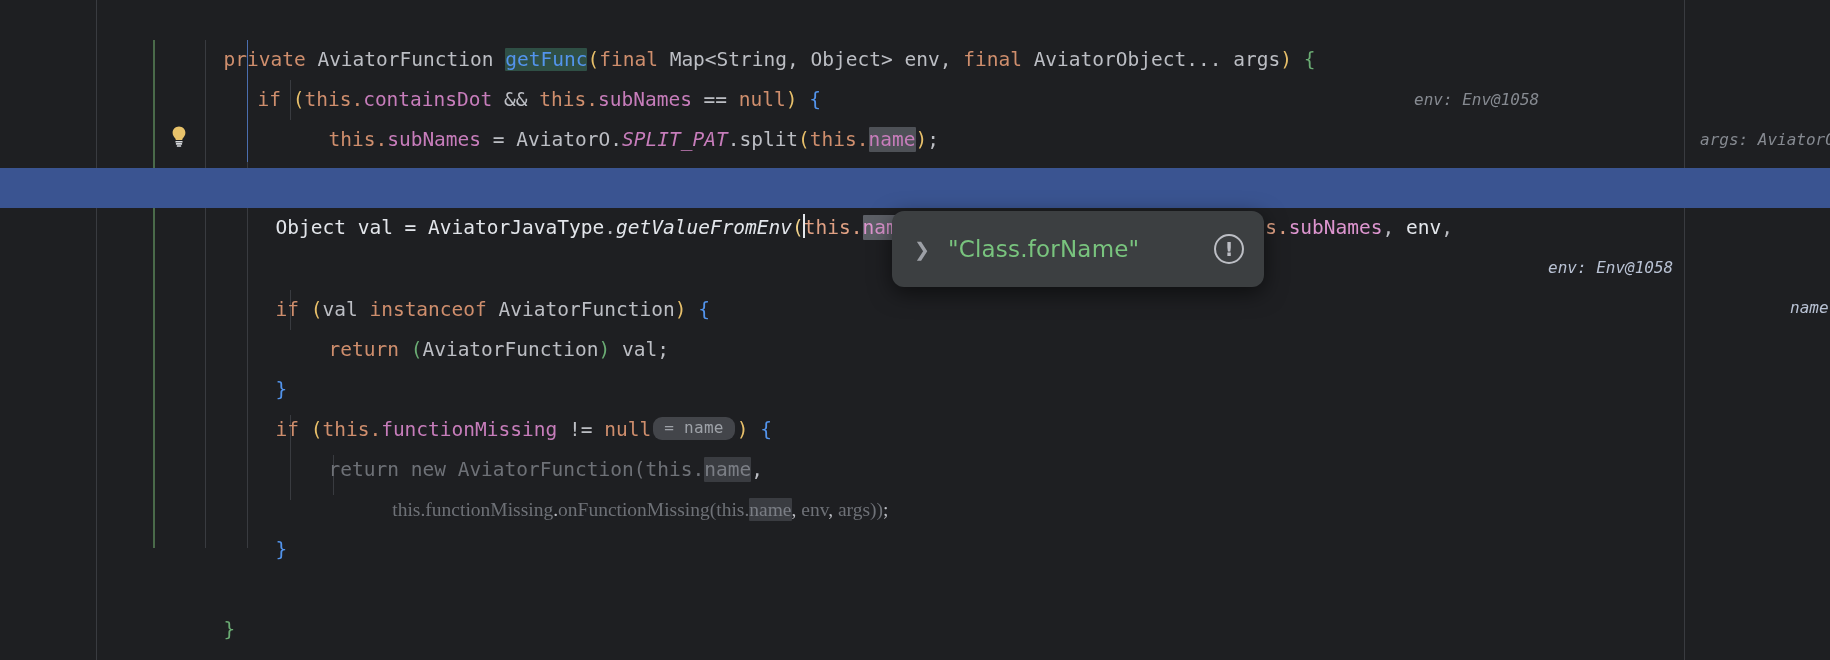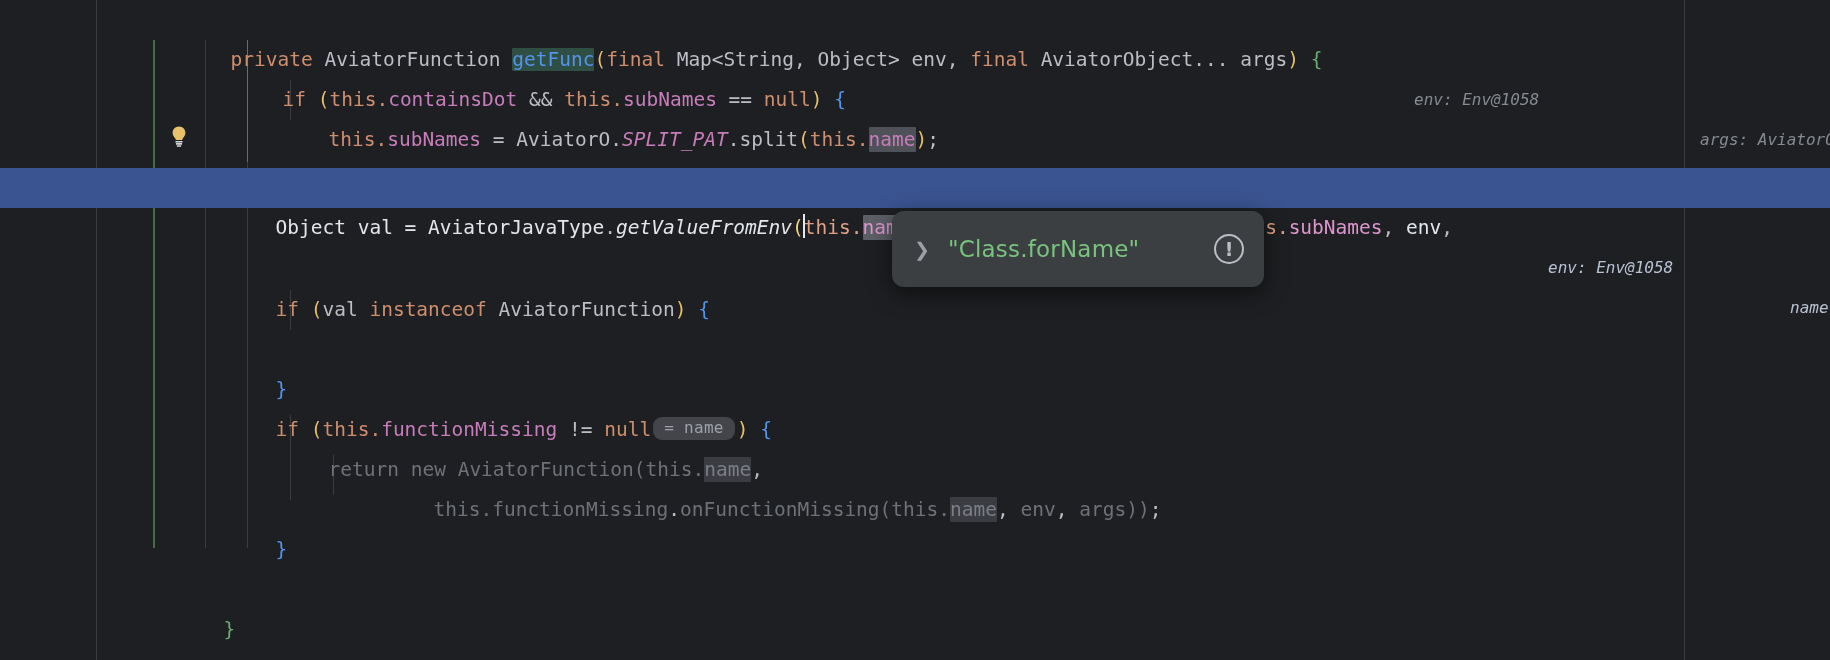--- a/index.html
+++ b/index.html
@@ -253,29 +253,29 @@
 
   <div class="indent-guide" style="left:205px; top:40px;  height:508px;"></div>
   <div class="indent-guide active" style="left:247px; top:40px;  height:122px;"></div>
   <div class="indent-guide" style="left:247px; top:162px; height:386px;"></div>
   <div class="indent-guide" style="left:290px; top:80px;  height:40px;"></div>
   <div class="indent-guide" style="left:290px; top:290px; height:40px;"></div>
   <div class="indent-guide" style="left:290px; top:415px; height:85px;"></div>
   <div class="indent-guide" style="left:333px; top:455px; height:40px;"></div>
 
   <div class="line" style="top:0px;">
-    <span class="code" style="left:160px;">
+    <span class="code" style="left:153px;">
       <span class="kw">private</span><span class="plain"> </span><span class="type">AviatorFunction</span><span class="plain"> </span><span class="decl-hl">getFunc</span><span class="par">(</span><span class="kw">final</span><span class="plain"> </span><span class="type">Map&lt;String, Object&gt;</span><span class="plain"> </span><span class="plain">env</span><span class="punct">, </span><span class="kw">final</span><span class="plain"> </span><span class="type">AviatorObject...</span><span class="plain"> </span><span class="plain">args</span><span class="par">)</span><span class="plain"> </span><span class="brace-g">{</span>
     </span>
     <span class="inline-hint" style="position:absolute; left:1414px;">env: Env@1058</span>
     <span class="inline-hint" style="position:absolute; left:1700px;">args: AviatorO</span>
   </div>
 
   <div class="line" style="top:40px;">
-    <span class="code" style="left:212px;">
+    <span class="code" style="left:187px;">
       <span class="kw">if</span><span class="plain"> </span><span class="par">(</span><span class="kw">this.</span><span class="field">containsDot</span><span class="plain"> &amp;&amp; </span><span class="kw">this.</span><span class="field">subNames</span><span class="plain"> == </span><span class="kw">null</span><span class="par">)</span><span class="plain"> </span><span class="brace">{</span>
     </span>
   </div>
 
   <div class="line" style="top:80px;">
     <span class="code" style="left:258px;">
       <span class="kw">this.</span><span class="field">subNames</span><span class="plain"> = </span><span class="type">AviatorO</span><span class="punct">.</span><span class="statf">SPLIT_PAT</span><span class="punct">.</span><span class="method">split</span><span class="par">(</span><span class="kw">this.</span><span class="occ">name</span><span class="par">)</span><span class="punct">;</span>
     </span>
   </div>
 
@@ -293,41 +293,46 @@
     <span class="inline-hint" style="position:absolute; left:1790px;">name</span>
   </div>
 
 
   <div class="line" style="top:250px;">
     <span class="code" style="left:205px;">
       <span class="kw">if</span><span class="plain"> </span><span class="par">(</span><span class="plain">val </span><span class="kw">instanceof</span><span class="type"> AviatorFunction</span><span class="par">)</span><span class="plain"> </span><span class="brace">{</span>
     </span>
   </div>
 
+  <div class="line" style="top:290px;">
+    <span class="code" style="left:258px;">
+      <span class="kw">return</span><span class="plain"> </span><span class="cast">(</span><span class="type">AviatorFunction</span><span class="cast">)</span><span class="plain"> val</span><span class="punct">;</span>
+    </span>
+  </div>
 
   <div class="line" style="top:330px;">
     <span class="code" style="left:205px;">
       <span class="brace">}</span>
     </span>
   </div>
 
   <div class="line" style="top:370px;">
     <span class="code" style="left:205px;">
       <span class="kw">if</span><span class="plain"> </span><span class="par">(</span><span class="kw">this.</span><span class="field">functionMissing</span><span class="plain"> != </span><span class="kw">null</span><span class="value-chip">= name</span><span class="par">)</span><span class="plain"> </span><span class="brace">{</span>
     </span>
   </div>
 
   <div class="line dim" style="top:410px;">
     <span class="code" style="left:258px;">
       <span class="kw">return</span><span class="plain"> </span><span class="kw">new</span><span class="plain"> </span><span class="type">AviatorFunction</span><span class="par">(</span><span class="kw">this.</span><span class="occ">name</span><span class="punct">,</span>
     </span>
   </div>
 
   <div class="line dim" style="top:450px;">
-    <span class="code" style="left:363px;">
+    <span class="code" style="left:363px;font-family:Liberation Serif, serif;">
       <span class="kw">this.</span><span class="field">functionMissing</span><span class="punct">.</span><span class="method">onFunctionMissing</span><span class="par">(</span><span class="kw">this.</span><span class="occ">name</span><span class="punct">, </span><span class="plain">env</span><span class="punct">, </span><span class="plain">args</span><span class="par">))</span><span class="punct">;</span>
     </span>
   </div>
 
   <div class="line" style="top:490px;">
     <span class="code" style="left:205px;">
       <span class="brace">}</span>
     </span>
   </div>
 

